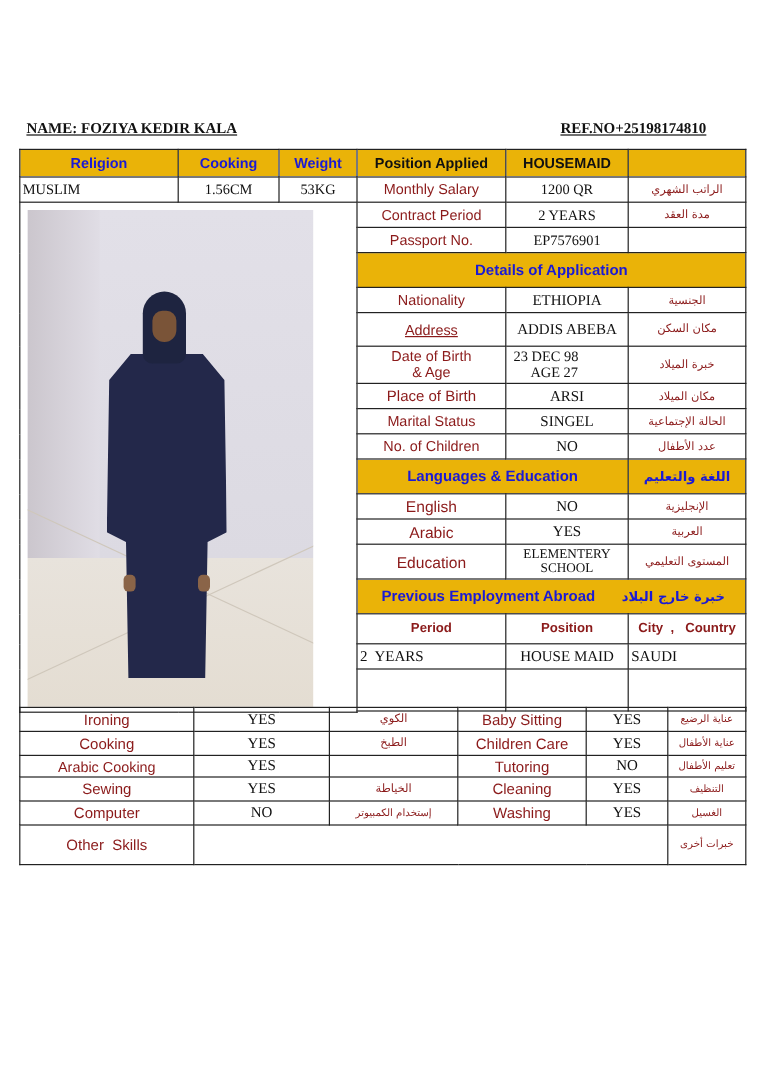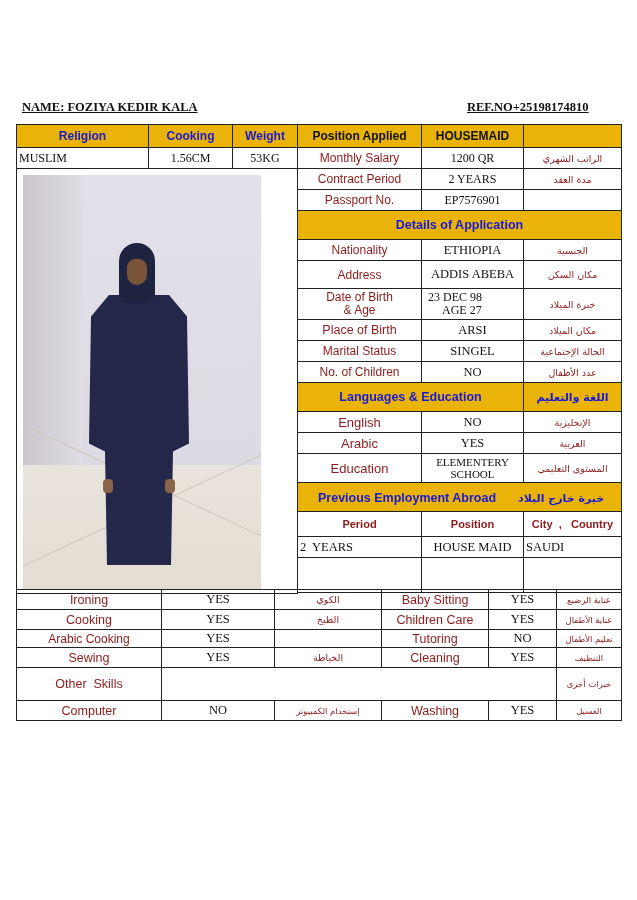--- a/index.html
+++ b/index.html
@@ -89,21 +89,21 @@
   </tr>
   <tr style="height:29px;" class="gray">
     <td colspan="3" class="blue c" style="font-size:12.5px;">Details of  Application</td>
   </tr>
   <tr style="height:21px;">
     <td class="red c" style="font-size:12px;">Nationality</td>
     <td class="val c" style="font-size:12.5px;">ETHIOPIA</td>
     <td class="ar c">الجنسية</td>
   </tr>
   <tr style="height:28px;">
-    <td class="red c" style="font-size:12px;">Address</td>
+    <td class="red c" style="font-size:12px;text-decoration:underline;">Address</td>
     <td class="val c" style="font-size:12.5px;">ADDIS ABEBA</td>
     <td class="ar c">مكان السكن</td>
   </tr>
   <tr style="height:31px;">
     <td class="red c" style="font-size:12px; line-height:13px;">
       <div>Date of Birth</div>
       <div>&amp; Age</div>
     </td>
     <td class="val" style="font-size:12px; line-height:13px;">
       <div style="padding-left:4px;">23 DEC 98</div>
@@ -217,27 +217,27 @@
     <td class="ar c" style="font-size:8.5px;">تعليم الأطفال</td>
   </tr>
   <tr style="height:20px;">
     <td class="red c" style="font-size:12.5px;">Sewing</td>
     <td class="val c" style="font-size:12.5px;">YES</td>
     <td class="ar c">الخياطة</td>
     <td class="red c" style="font-size:12.5px;">Cleaning</td>
     <td class="val c" style="font-size:12.5px;">YES</td>
     <td class="ar c" style="font-size:8.5px;">التنظيف</td>
   </tr>
+  <tr style="height:20px;">
+    <td class="red c" style="font-size:12.5px;">Computer</td>
+    <td class="val c" style="font-size:12.5px;">NO</td>
+    <td class="ar c" style="font-size:8.5px;">إستخدام الكمبيوتر</td>
+    <td class="red c" style="font-size:12.5px;">Washing</td>
+    <td class="val c" style="font-size:12.5px;">YES</td>
+    <td class="ar c" style="font-size:8.5px;">الغسيل</td>
+  </tr>
   <tr style="height:33px;">
     <td class="red c" style="font-size:12.5px; white-space:pre; border-right:1px solid #222;">Other  Skills</td>
     <td colspan="4"></td>
     <td class="ar c" style="font-size:8.5px;">خبرات أخرى</td>
   </tr>
-  <tr style="height:20px;">
-    <td class="red c" style="font-size:12.5px;">Computer</td>
-    <td class="val c" style="font-size:12.5px;">NO</td>
-    <td class="ar c" style="font-size:8.5px;">إستخدام الكمبيوتر</td>
-    <td class="red c" style="font-size:12.5px;">Washing</td>
-    <td class="val c" style="font-size:12.5px;">YES</td>
-    <td class="ar c" style="font-size:8.5px;">الغسيل</td>
-  </tr>
 </tbody>
   </table>
 
 </body></html>

